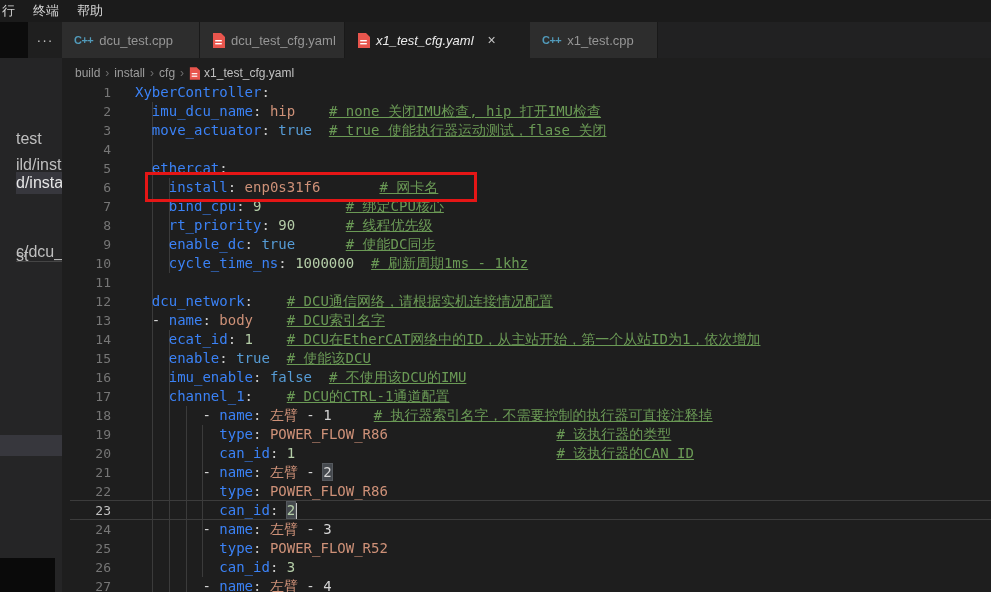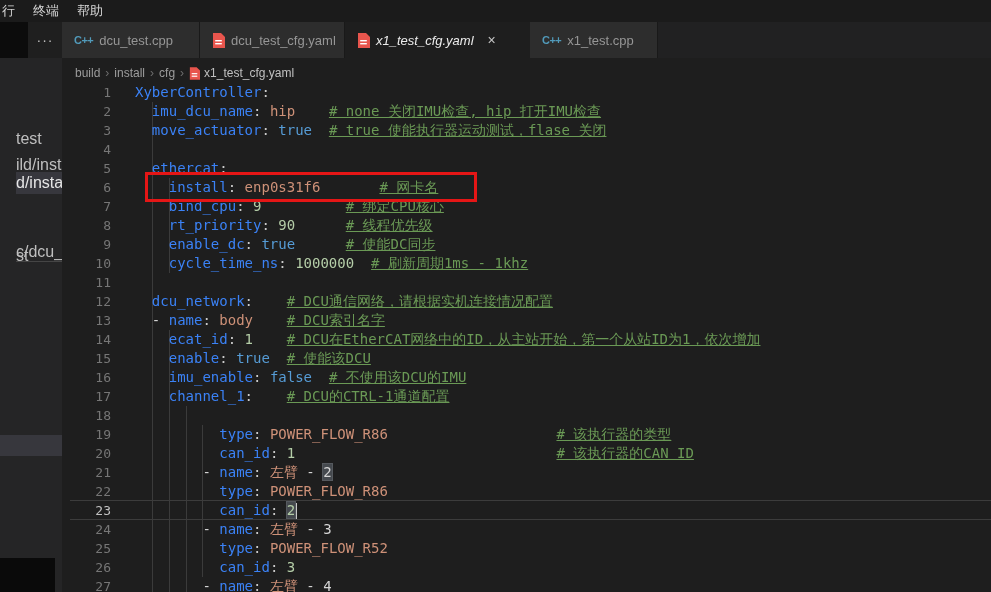--- a/index.html
+++ b/index.html
@@ -156,21 +156,21 @@
             <div class="code-row"><div class="gutter">8</div><div class="codetext"><span class="tk-t">    </span><span class="tk-k">rt_priority</span><span class="tk-p">: </span><span class="tk-n">90</span><span class="tk-t">      </span><span class="tk-c"># 线程优先级</span></div></div>
             <div class="code-row"><div class="gutter">9</div><div class="codetext"><span class="tk-t">    </span><span class="tk-k">enable_dc</span><span class="tk-p">: </span><span class="tk-b">true</span><span class="tk-t">      </span><span class="tk-c"># 使能DC同步</span></div></div>
             <div class="code-row"><div class="gutter">10</div><div class="codetext"><span class="tk-t">    </span><span class="tk-k">cycle_time_ns</span><span class="tk-p">: </span><span class="tk-n">1000000</span><span class="tk-t">  </span><span class="tk-c"># 刷新周期1ms - 1khz</span></div></div>
             <div class="code-row"><div class="gutter">11</div><div class="codetext"></div></div>
             <div class="code-row"><div class="gutter">12</div><div class="codetext"><span class="tk-t">  </span><span class="tk-k">dcu_network</span><span class="tk-p">:</span><span class="tk-t">    </span><span class="tk-c"># DCU通信网络，请根据实机连接情况配置</span></div></div>
             <div class="code-row"><div class="gutter">13</div><div class="codetext"><span class="tk-t">  </span><span class="tk-d">- </span><span class="tk-k">name</span><span class="tk-p">: </span><span class="tk-s">body</span><span class="tk-t">    </span><span class="tk-c"># DCU索引名字</span></div></div>
             <div class="code-row"><div class="gutter">14</div><div class="codetext"><span class="tk-t">    </span><span class="tk-k">ecat_id</span><span class="tk-p">: </span><span class="tk-n">1</span><span class="tk-t">    </span><span class="tk-c"># DCU在EtherCAT网络中的ID，从主站开始，第一个从站ID为1，依次增加</span></div></div>
             <div class="code-row"><div class="gutter">15</div><div class="codetext"><span class="tk-t">    </span><span class="tk-k">enable</span><span class="tk-p">: </span><span class="tk-b">true</span><span class="tk-t">  </span><span class="tk-c"># 使能该DCU</span></div></div>
             <div class="code-row"><div class="gutter">16</div><div class="codetext"><span class="tk-t">    </span><span class="tk-k">imu_enable</span><span class="tk-p">: </span><span class="tk-b">false</span><span class="tk-t">  </span><span class="tk-c"># 不使用该DCU的IMU</span></div></div>
             <div class="code-row"><div class="gutter">17</div><div class="codetext"><span class="tk-t">    </span><span class="tk-k">channel_1</span><span class="tk-p">:</span><span class="tk-t">    </span><span class="tk-c"># DCU的CTRL-1通道配置</span></div></div>
-            <div class="code-row"><div class="gutter">18</div></div>
+            <div class="code-row"><div class="gutter">18</div><div class="codetext"><span class="tk-t">        </span><span class="tk-d">- </span><span class="tk-k">name</span><span class="tk-p">: </span><span class="tk-s">左臂</span><span class="tk-w"> - 1</span><span class="tk-t">     </span><span class="tk-c"># 执行器索引名字，不需要控制的执行器可直接注释掉</span></div></div>
             <div class="code-row"><div class="gutter">19</div><div class="codetext"><span class="tk-t">          </span><span class="tk-k">type</span><span class="tk-p">: </span><span class="tk-s">POWER_FLOW_R86</span><span class="tk-t">                    </span><span class="tk-c"># 该执行器的类型</span></div></div>
             <div class="code-row"><div class="gutter">20</div><div class="codetext"><span class="tk-t">          </span><span class="tk-k">can_id</span><span class="tk-p">: </span><span class="tk-n">1</span><span class="tk-t">                               </span><span class="tk-c"># 该执行器的CAN ID</span></div></div>
             <div class="code-row"><div class="gutter">21</div><div class="codetext"><span class="tk-t">        </span><span class="tk-d">- </span><span class="tk-k">name</span><span class="tk-p">: </span><span class="tk-s">左臂</span><span class="tk-w"> - </span><span class="tk-w tk-hl">2</span></div></div>
             <div class="code-row"><div class="gutter">22</div><div class="codetext"><span class="tk-t">          </span><span class="tk-k">type</span><span class="tk-p">: </span><span class="tk-s">POWER_FLOW_R86</span></div></div>
             <div class="code-row active"><div class="gutter">23</div><div class="codetext"><span class="tk-t">          </span><span class="tk-k">can_id</span><span class="tk-p">: </span><span class="tk-n tk-hl">2</span><span class="cursor"></span></div></div>
             <div class="code-row"><div class="gutter">24</div><div class="codetext"><span class="tk-t">        </span><span class="tk-d">- </span><span class="tk-k">name</span><span class="tk-p">: </span><span class="tk-s">左臂</span><span class="tk-w"> - 3</span></div></div>
             <div class="code-row"><div class="gutter">25</div><div class="codetext"><span class="tk-t">          </span><span class="tk-k">type</span><span class="tk-p">: </span><span class="tk-s">POWER_FLOW_R52</span></div></div>
             <div class="code-row"><div class="gutter">26</div><div class="codetext"><span class="tk-t">          </span><span class="tk-k">can_id</span><span class="tk-p">: </span><span class="tk-n">3</span></div></div>
             <div class="code-row"><div class="gutter">27</div><div class="codetext"><span class="tk-t">        </span><span class="tk-d">- </span><span class="tk-k">name</span><span class="tk-p">: </span><span class="tk-s">左臂</span><span class="tk-w"> - 4</span></div></div>
           </div>

